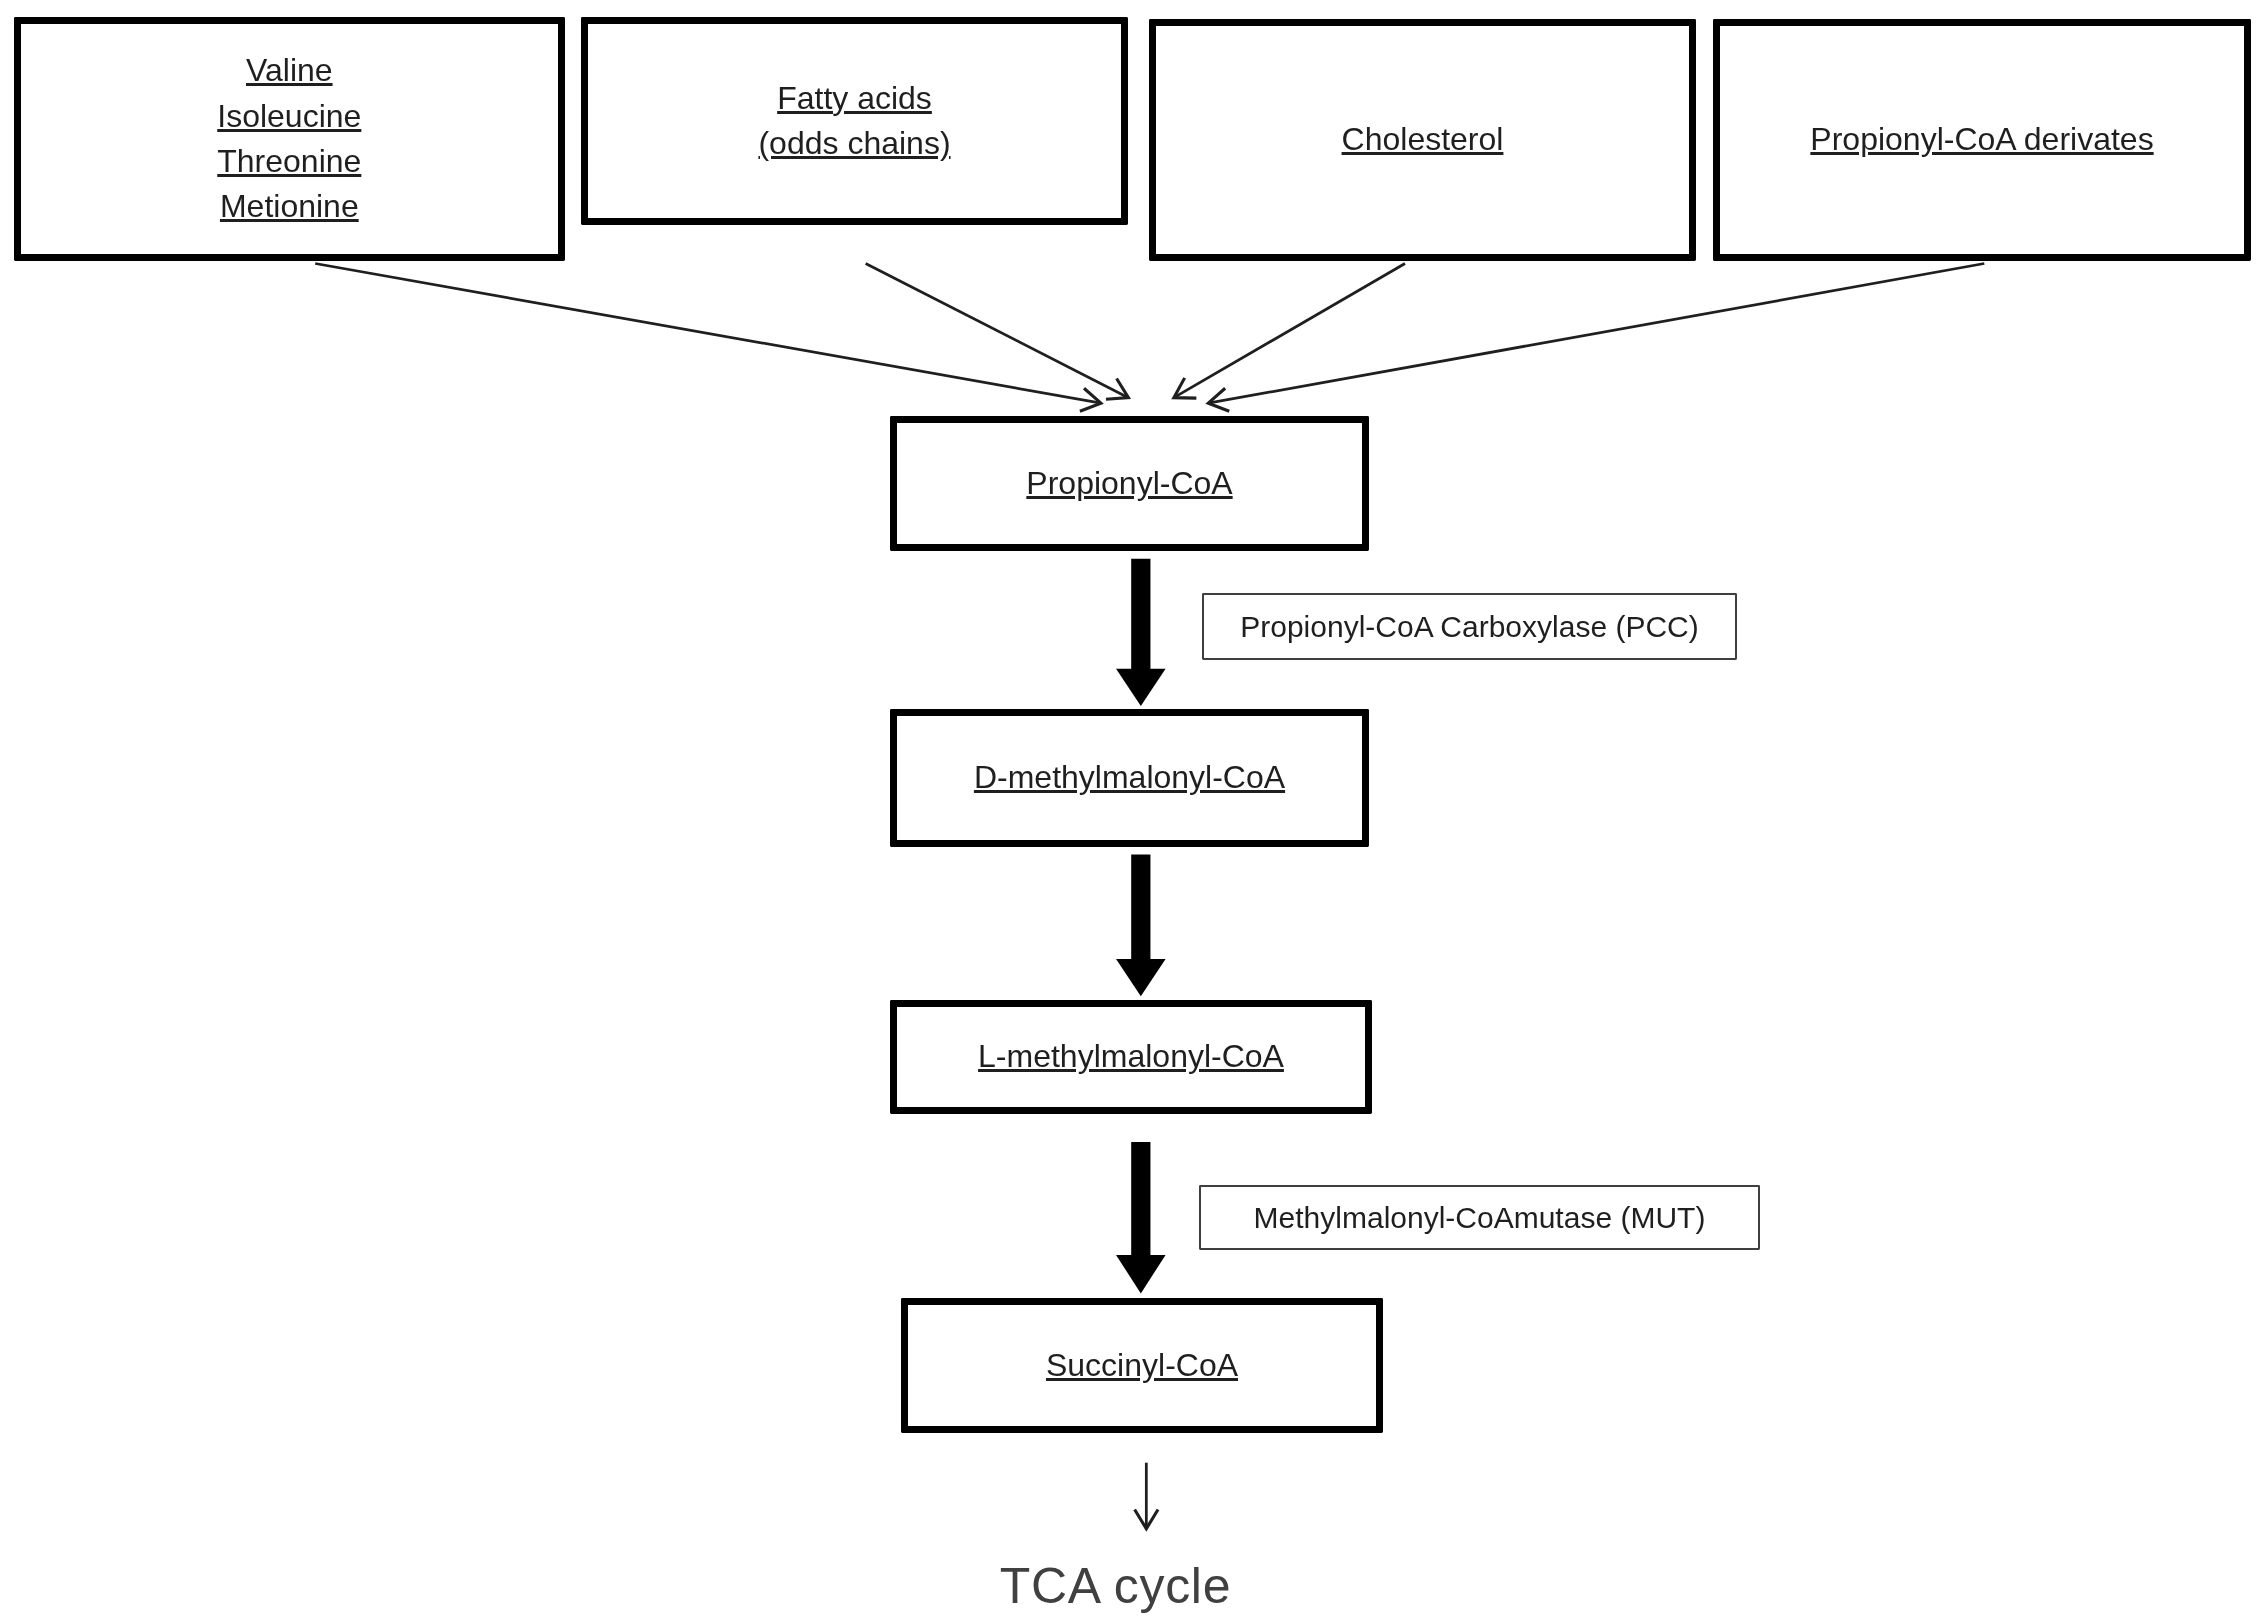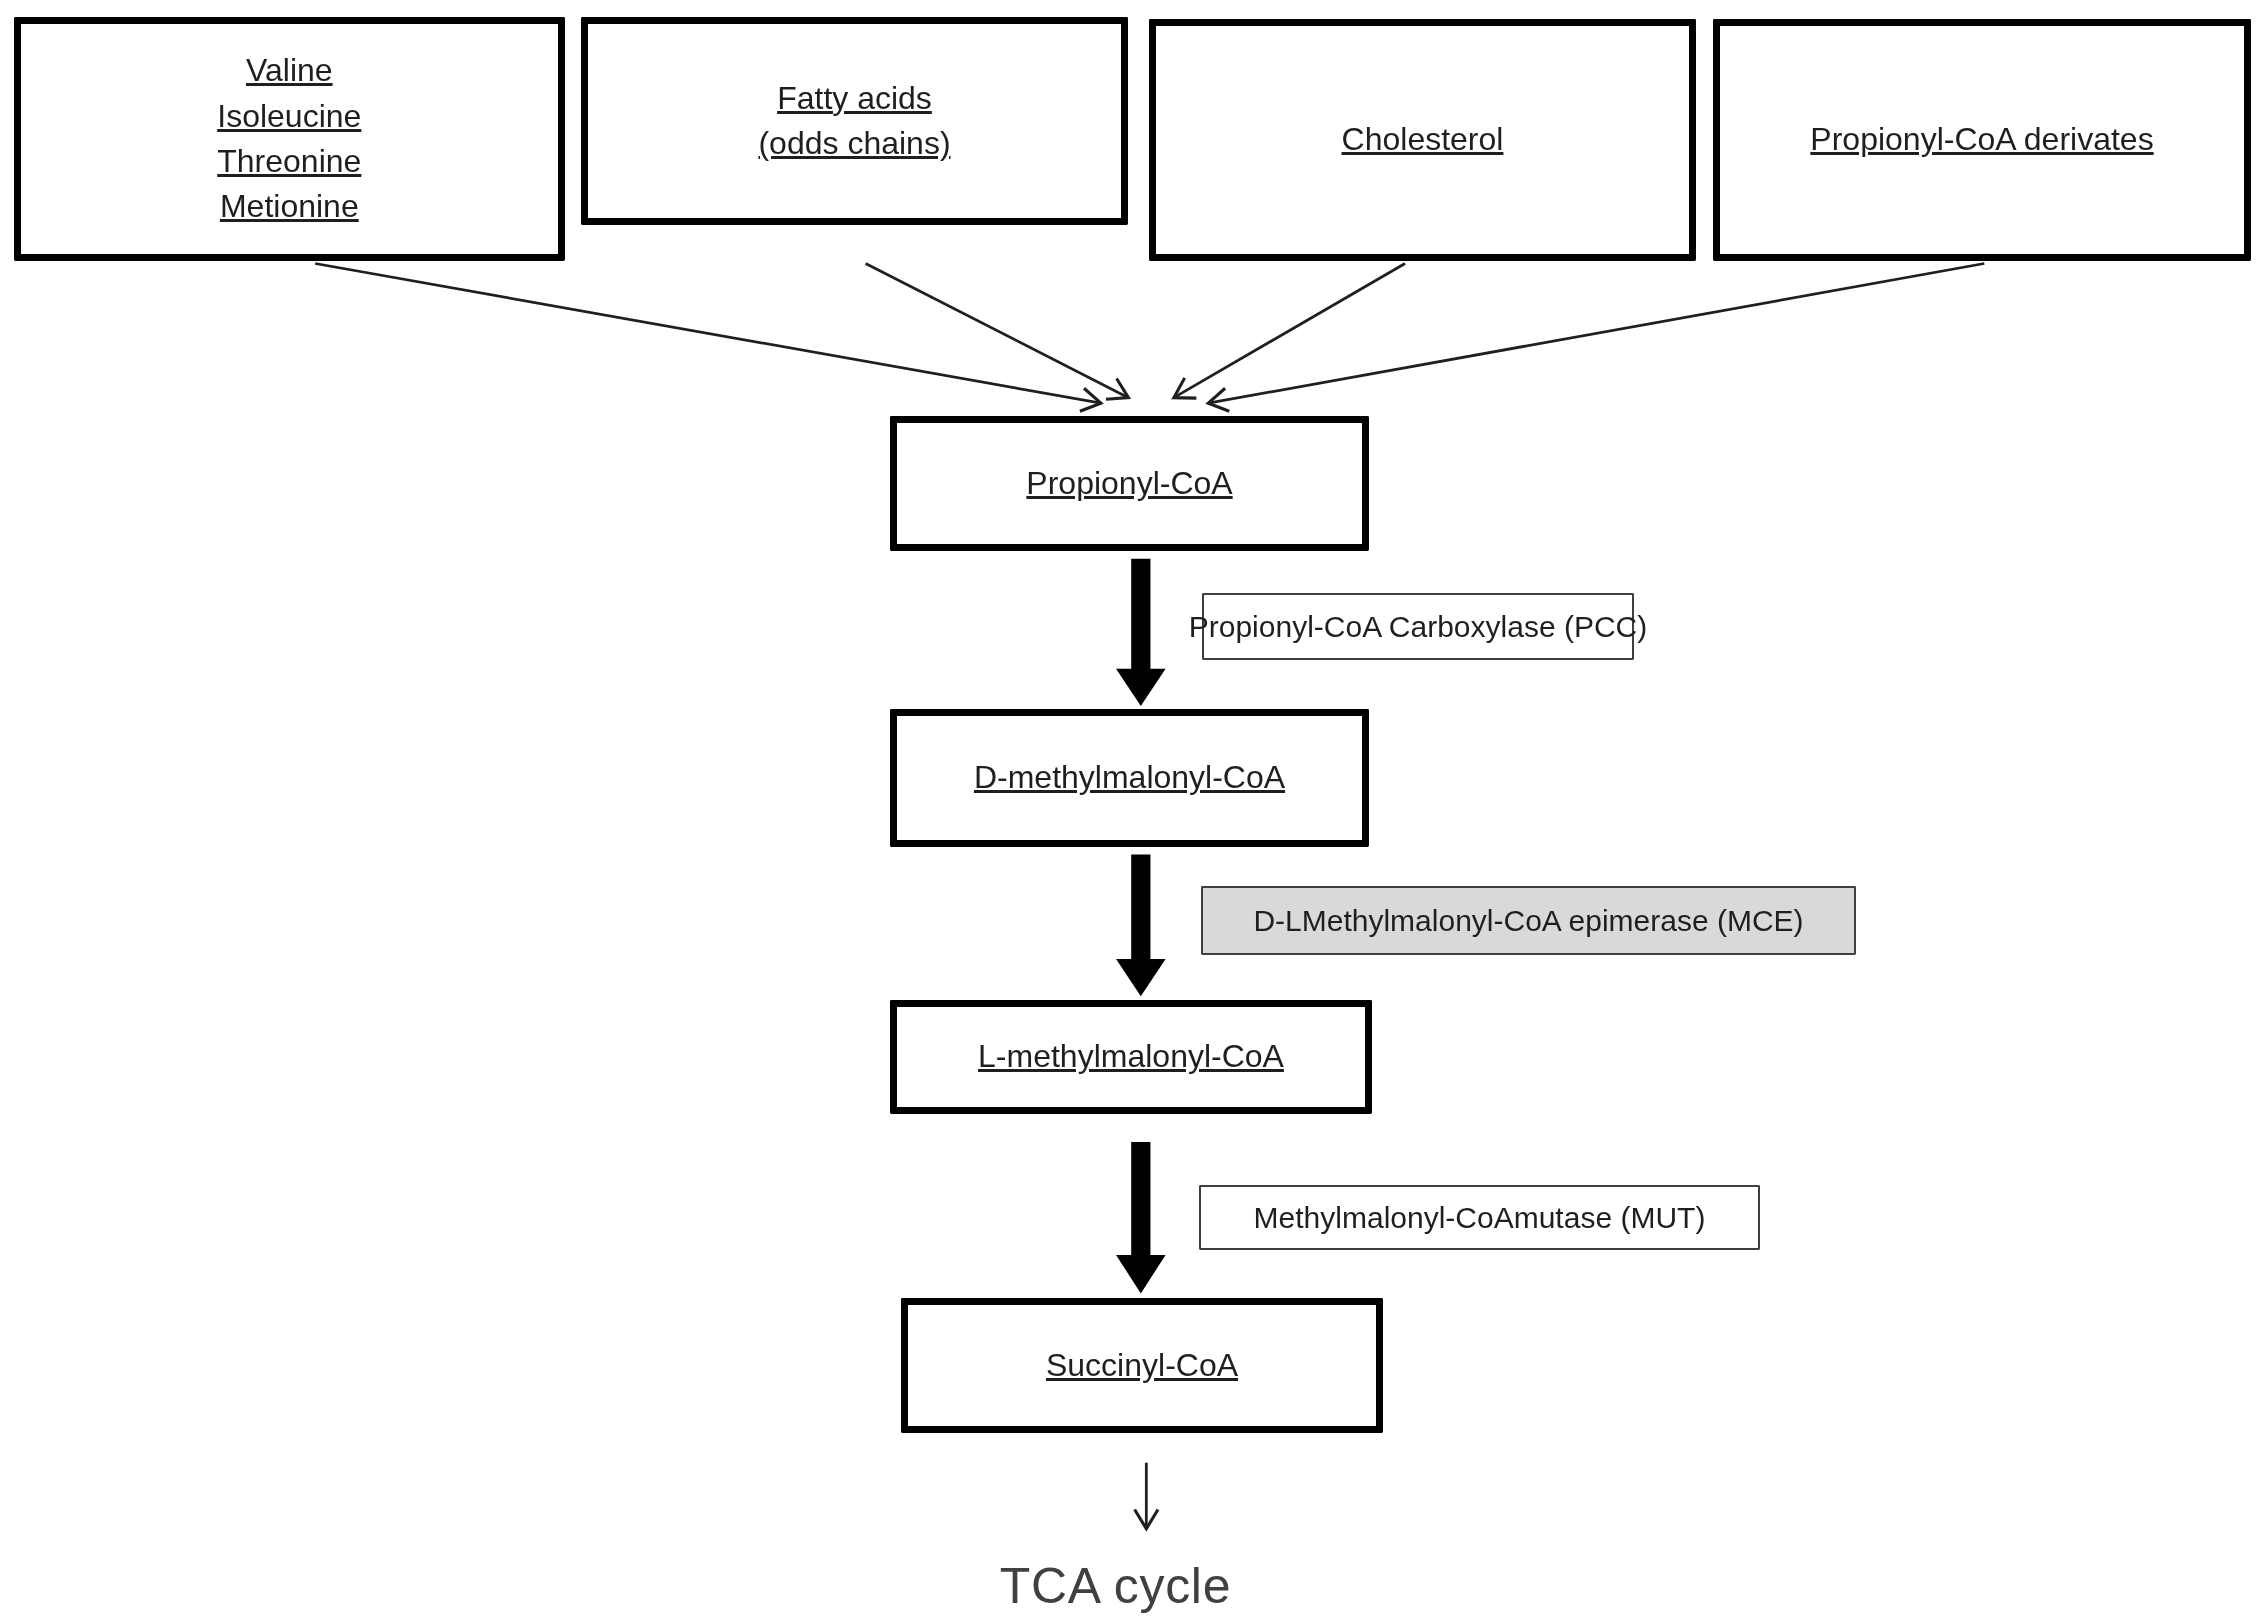--- a/index.html
+++ b/index.html
@@ -136,27 +136,24 @@
   </div>
 
   <div class="node" style="left:890px; top:1000px; width:482px; height:114px;">
     <div>L-methylmalonyl-CoA</div>
   </div>
 
   <div class="node" style="left:901px; top:1298px; width:482px; height:135px;">
     <div>Succinyl-CoA</div>
   </div>
 
-  <div class="enzyme" style="left:1202px; top:593px; width:432px; height:67px;">
+  <div class="enzyme" style="left:1202px; top:593px; width:535px; height:67px;">
     <span>Propionyl-CoA Carboxylase (PCC)</span>
   </div>
 
-  <div class="enzyme highlight" style="left:1201px; top:886px; width:655px; height:69px;">
-    <span>D-LMethylmalonyl-CoA epimerase (MCE)</span>
-  </div>
 
   <div class="enzyme" style="left:1199px; top:1185px; width:561px; height:65px;">
     <span>Methylmalonyl-CoAmutase (MUT)</span>
   </div>
 
   <div class="tca-label">TCA cycle</div>
 
 </div>
 
 

